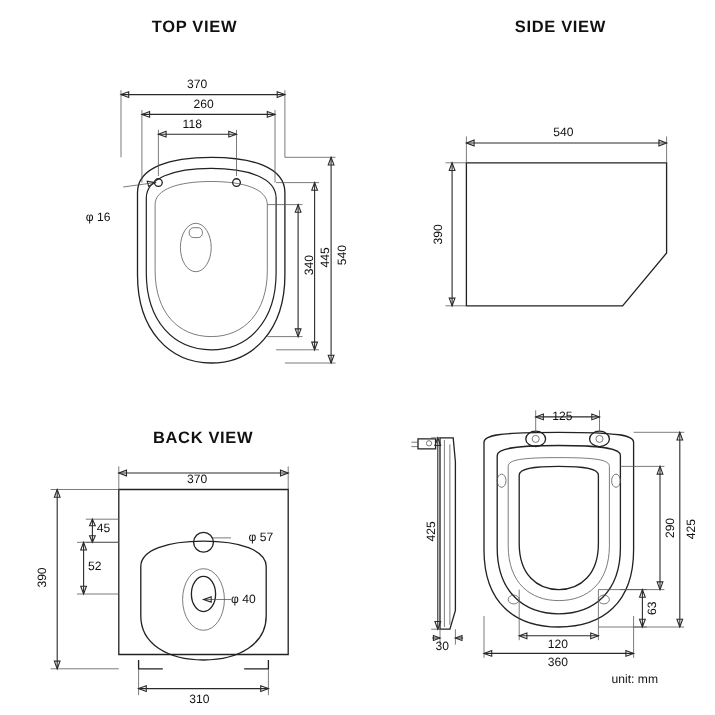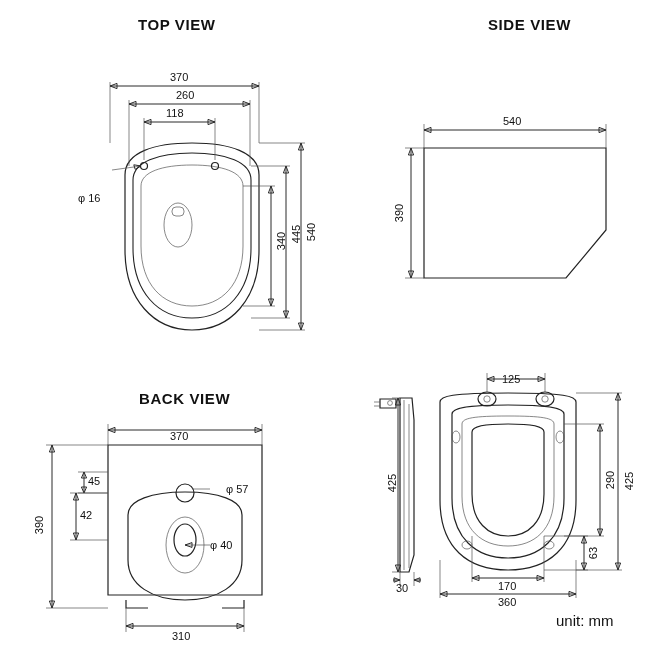--- a/index.html
+++ b/index.html
@@ -25,21 +25,21 @@
     white-space: nowrap;
   }
   .dim {
     position: absolute;
     font-size: 11px;
     color: #111;
     white-space: nowrap;
   }
   .unit {
     position: absolute;
-    font-size: 15px;
+    font-size: 11px;
     color: #111;
     white-space: nowrap;
   }
   svg {
     position: absolute;
     left: 0;
     top: 0;
     overflow: visible;
   }
   .ln {
@@ -62,21 +62,21 @@
     stroke-width: 1.1;
     fill: #ffffff;
   }
 </style>
 </head>
 <body>
 
 <div id="page">
 
   <div class="view-title" style="left:138px; top:16px;">TOP VIEW</div>
-  <div class="view-title" style="left:468px; top:16px;margin-left:20px;">SIDE VIEW</div>
+  <div class="view-title" style="left:468px; top:16px;">SIDE VIEW</div>
   <div class="view-title" style="left:139px; top:390px;">BACK VIEW</div>
 
   <svg width="650" height="650">
 
     <g>
       <path class="obj" d="M125,175 C125,152 155,143 192,143 C229,143 259,152 259,175
                            L259,250 C259,300 230,330 192,330 C154,330 125,300 125,250 Z"></path>
       <path class="obj-fill" d="M133,180 C133,162 158,153 192,153 C226,153 251,162 251,180
                            L251,248 C251,292 226,318 192,318 C158,318 133,292 133,248 Z"></path>
       <path class="ln-thin" d="M141,186 C141,172 162,165 192,165 C222,165 243,172 243,186
@@ -299,29 +299,29 @@
   <div class="dim" style="left:302px; top:226px; transform:rotate(-90deg);">540</div>
   <div class="dim" style="left:287px; top:228px; transform:rotate(-90deg);">445</div>
   <div class="dim" style="left:272px; top:235px; transform:rotate(-90deg);">340</div>
 
   <div class="dim" style="left:503px; top:115px;">540</div>
   <div class="dim" style="left:390px; top:207px; transform:rotate(-90deg);">390</div>
 
   <div class="dim" style="left:170px; top:430px;">370</div>
   <div class="dim" style="left:30px; top:519px; transform:rotate(-90deg);">390</div>
   <div class="dim" style="left:88px; top:475px;">45</div>
-  <div class="dim" style="left:80px; top:509px;">42</div>
+  <div class="dim" style="left:80px; top:509px;">52</div>
   <div class="dim" style="left:226px; top:483px;text-align:right;">φ 57</div>
   <div class="dim" style="left:210px; top:539px;">φ 40</div>
   <div class="dim" style="left:172px; top:630px;">310</div>
 
   <div class="dim" style="left:502px; top:373px;">125</div>
   <div class="dim" style="left:383px; top:477px; transform:rotate(-90deg);">425</div>
   <div class="dim" style="left:396px; top:582px;">30</div>
   <div class="dim" style="left:620px; top:475px; transform:rotate(-90deg);">425</div>
   <div class="dim" style="left:601px; top:474px; transform:rotate(-90deg);">290</div>
   <div class="dim" style="left:587px; top:547px; transform:rotate(-90deg);">63</div>
-  <div class="dim" style="left:498px; top:580px;">170</div>
+  <div class="dim" style="left:498px; top:580px;">120</div>
   <div class="dim" style="left:498px; top:596px;">360</div>
 
   <div class="unit" style="left:556px; top:612px;">unit: mm</div>
 
 </div>
 
 </body></html>

